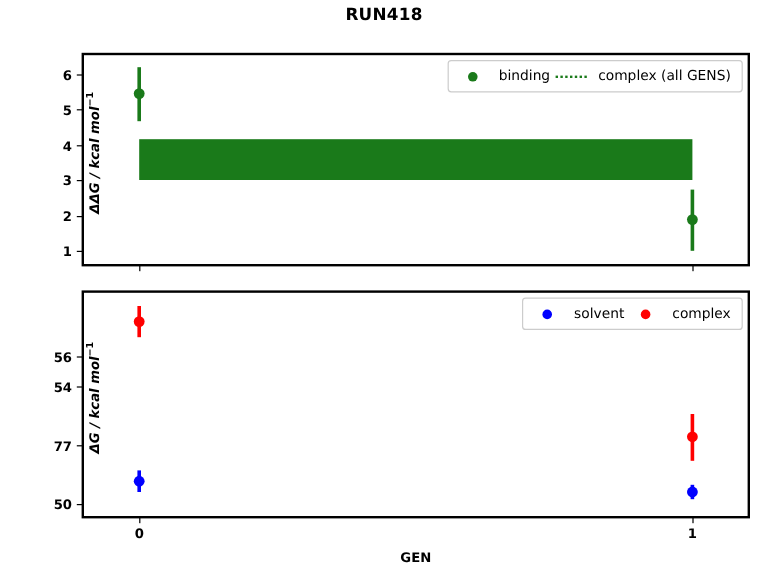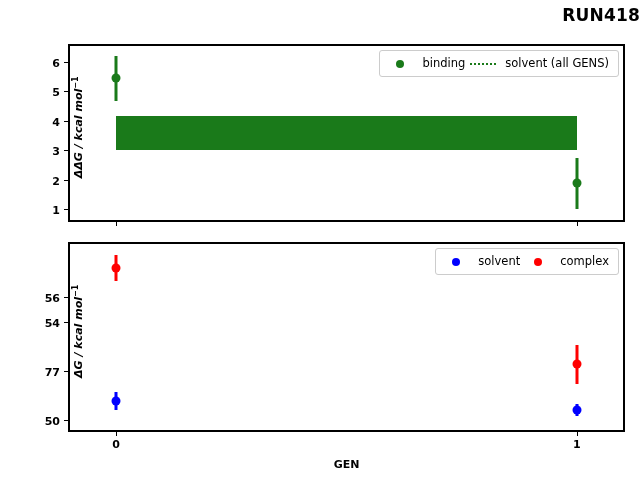--- a/index.html
+++ b/index.html
@@ -20,22 +20,22 @@
     height: 480px;
     background: #ffffff;
   }
 
   
   .fig-title {
     position: absolute;
     left: 0;
     top: 5px;
     width: 640px;
-    text-align: right;
-    font-size: 17px;
+    text-align: center;
+    font-size: 14px;
     font-weight: bold;
     color: #000000;
     letter-spacing: 0.2px;
   }
 
   
   .axes {
     position: absolute;
     box-sizing: border-box;
     border: 2px solid #000000;
@@ -260,21 +260,21 @@
         <div class="legend-row">
           <span class="legend-handle">
             <span class="legend-dot" style="background: rgb(26, 122, 26);"></span>
           </span>
           <span class="legend-label">binding</span>
         </div>
         <div class="legend-row">
           <span class="legend-handle">
             <span class="legend-dash" style="border-top-color: rgb(26, 122, 26);"></span>
           </span>
-          <span class="legend-label">solvent (all GENS)</span>
+          <span class="legend-label">complex (all GENS)</span>
         </div>
       </div>
   </div>
 
   <div class="axes" id="axes-bottom">
 
     <div class="ylabel" id="ylabel-bottom">
       <i>ΔG / kcal mol</i><sup>−1</sup>
     </div>
 

